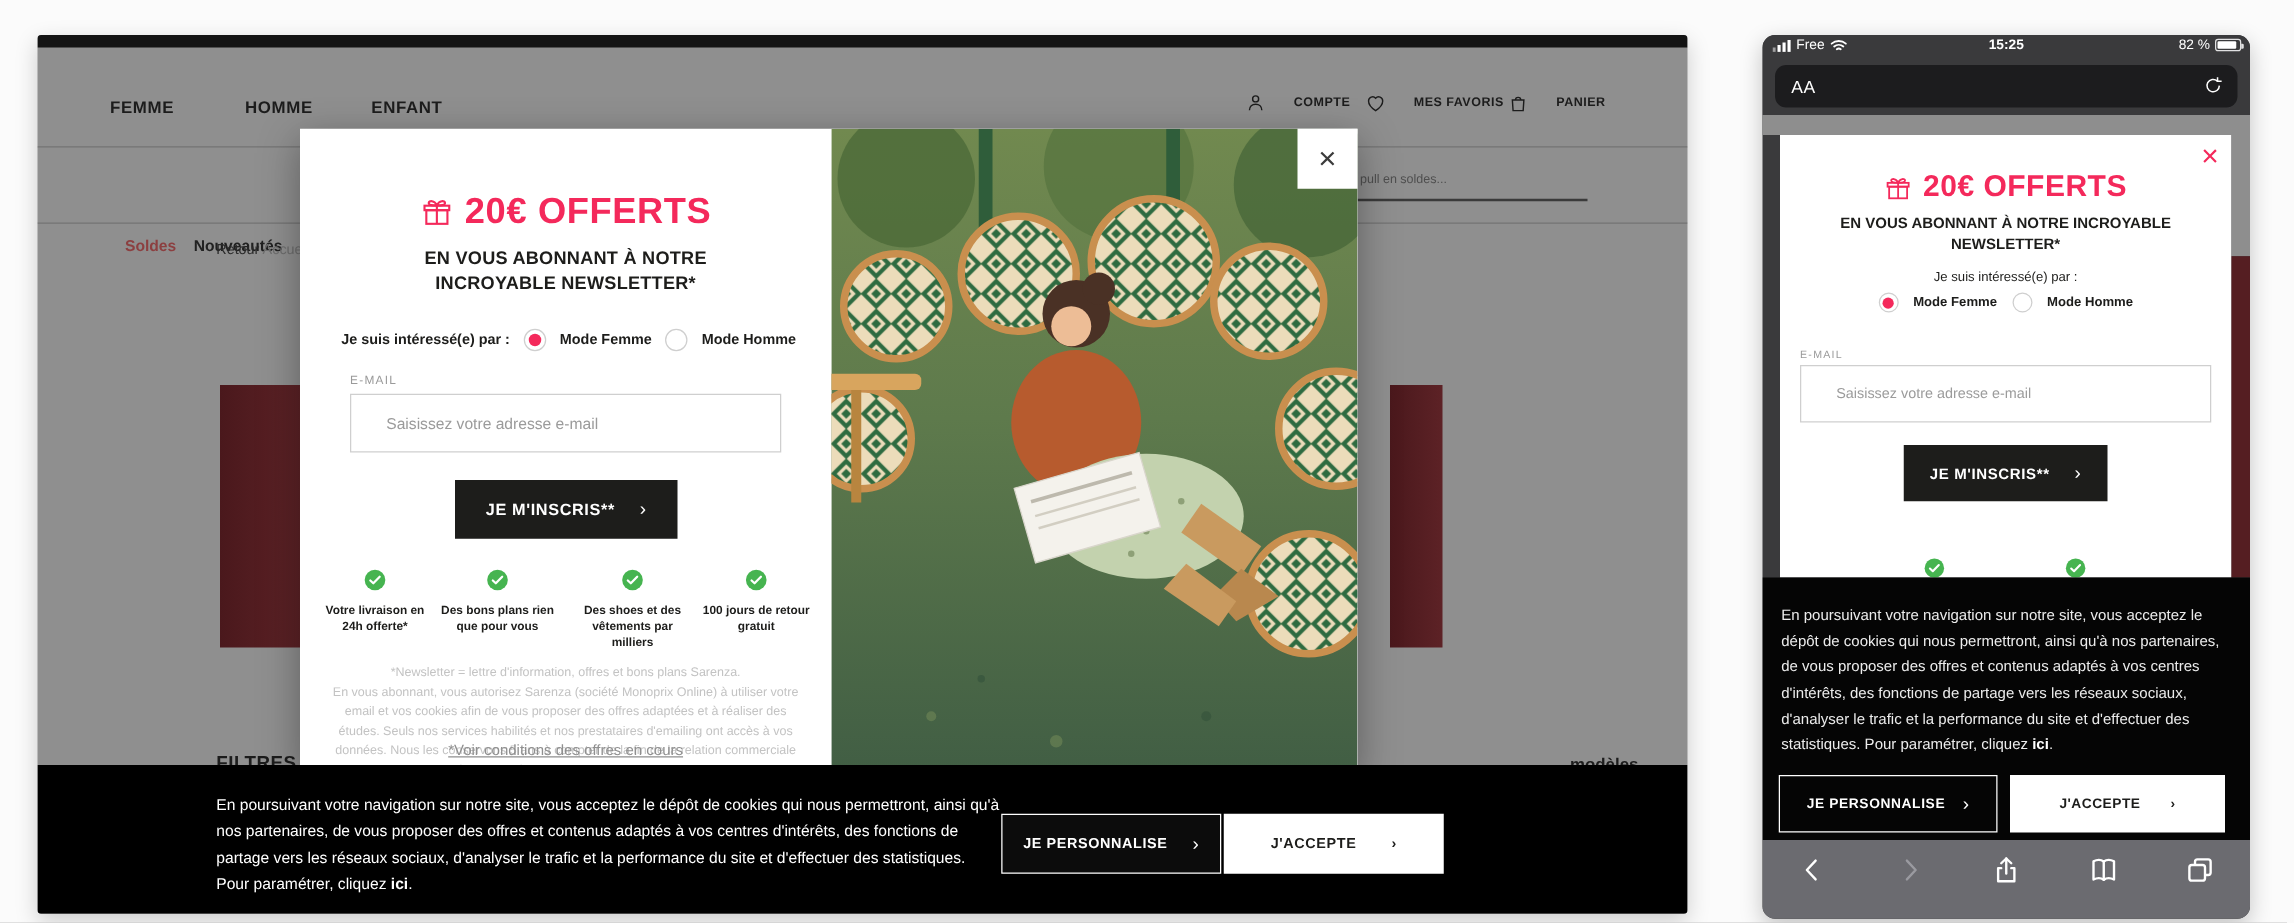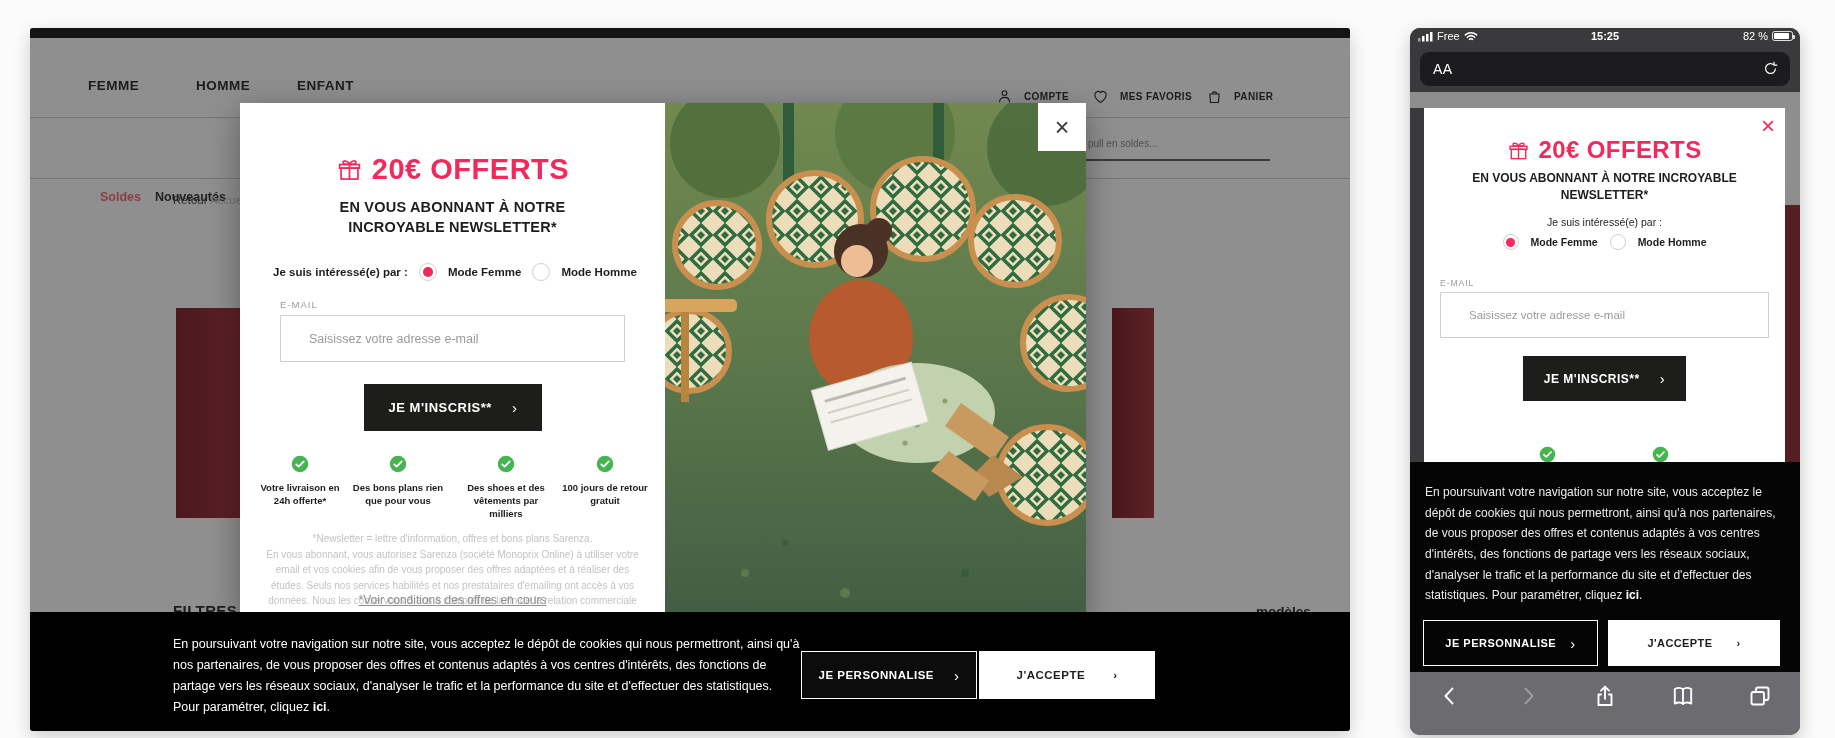--- a/index.html
+++ b/index.html
@@ -6,21 +6,21 @@
   html,body { width:1835px; height:738px; background:#fbfbfb; font-family:"Liberation Sans", sans-serif; }
   .abs { position:absolute; }
   #canvas { position:relative; width:1835px; height:738px; overflow:hidden; }
 
   
   #desktop { left:30px; top:28px; width:1320px; height:703px; background:#8f8f8f;
              border-radius:3px; overflow:hidden; box-shadow:0 6px 18px rgba(0,0,0,.18); }
   .d-topstrip { left:0; top:0; width:1320px; height:10px; background:#141414; }
   .hline { height:1px; background:#747474; left:0; width:1320px; }
   .nav-item { top:50px; font-size:13.5px; font-weight:700; letter-spacing:.5px; color:#1c1c1c; cursor:pointer; }
-  .acct { top:60px; display:flex; align-items:center; gap:11px; color:#1c1c1c; font-size:10px; font-weight:700; letter-spacing:.4px; cursor:pointer; }
+  .acct { top:46px; display:flex; align-items:center; gap:22px; color:#1c1c1c; font-size:10px; font-weight:700; letter-spacing:.4px; cursor:pointer; }
   .acct svg { width:17px; height:17px; stroke:#1c1c1c; fill:none; stroke-width:1.6; }
   .sub-item { top:130px; font-size:12.5px; font-weight:600; cursor:pointer;margin-top:32px; }
   .search-txt { left:1058px; top:110px; font-size:10px; color:#4f4f4f; }
   .search-line { left:1056px; top:131px; width:184px; height:2px; background:#3a3a3a; }
   .crumb { left:143px; top:166px; font-size:11.5px; color:#2b2b2b; }
   .crumb .cur { color:#6e6e6e; }
   .banner-maroon { top:280px; height:210px; background:linear-gradient(90deg,#4a181c,#5d2226); }
   .filters { left:143px; top:574px; font-size:15px; font-weight:800; color:#1c1c1c; letter-spacing:.4px; }
   .models { left:1226px; top:576px; font-size:13.5px; font-weight:800; color:#1c1c1c; }
 

